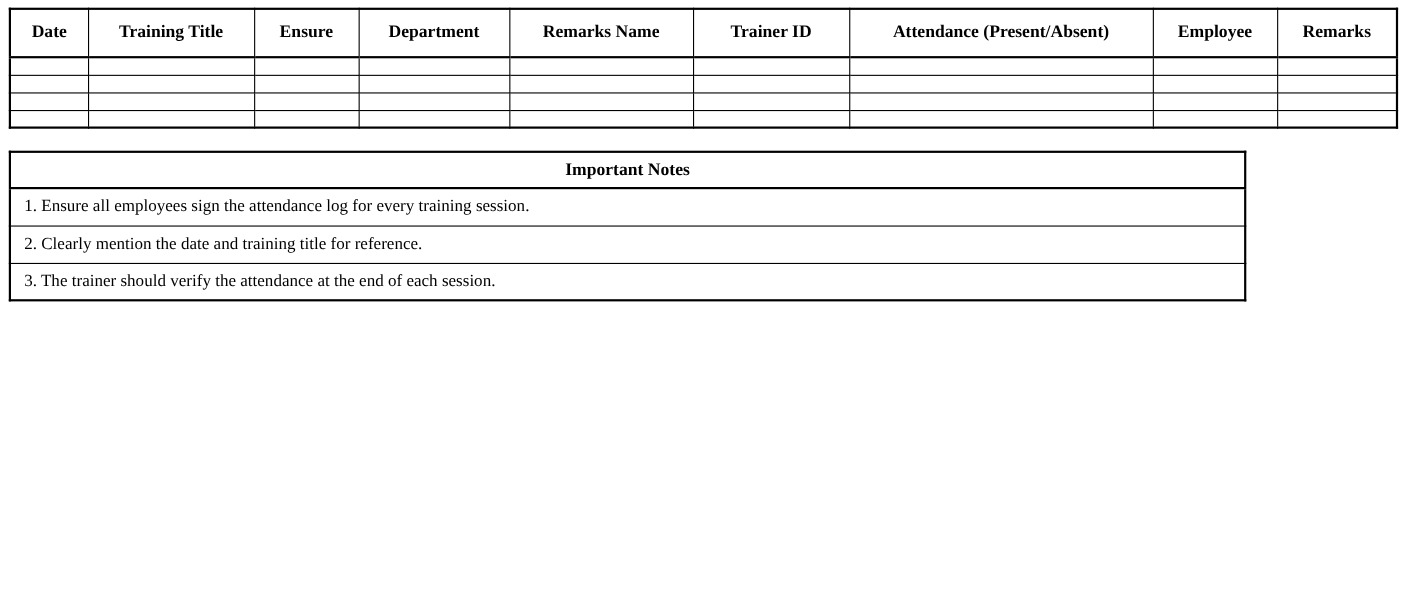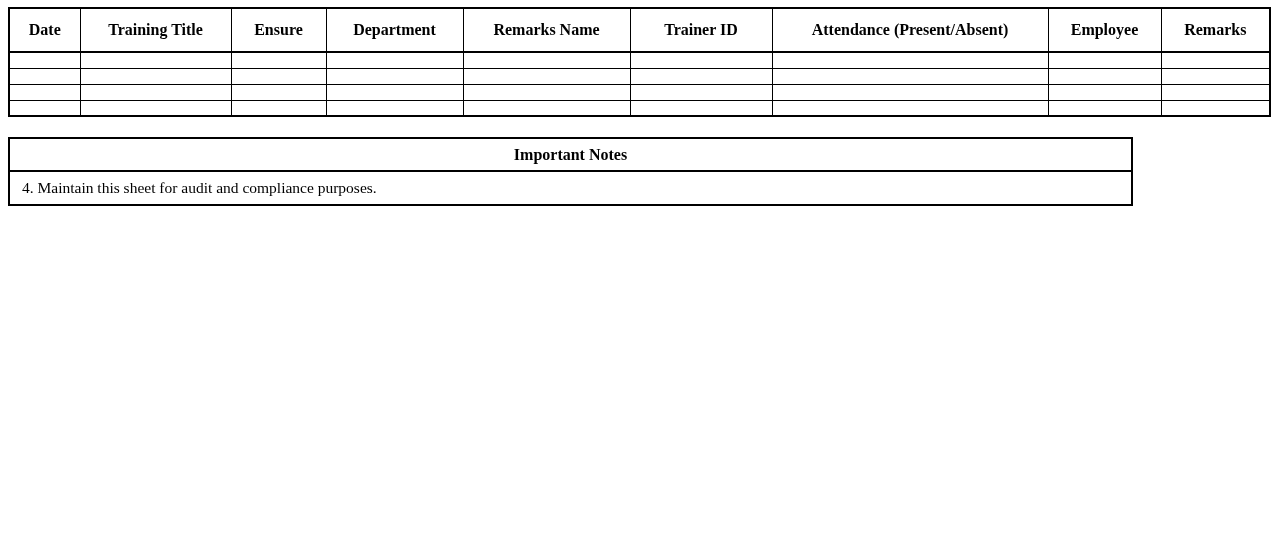--- a/index.html
+++ b/index.html
@@ -150,18 +150,24 @@
   </table>
 
   <table class="notes">
     <thead>
       <tr>
         <th>Important Notes</th>
       </tr>
     </thead>
     <tbody>
       <tr>
-        <td>4. Maintain this sheet for audit and compliance purposes.</td>
+        <td>1. Ensure all employees sign the attendance log for every training session.</td>
+      </tr>
+      <tr>
+        <td>2. Clearly mention the date and training title for reference.</td>
+      </tr>
+      <tr>
+        <td>3. The trainer should verify the attendance at the end of each session.</td>
       </tr>
     </tbody>
   </table>
 
 </div>
 
 </body></html>

